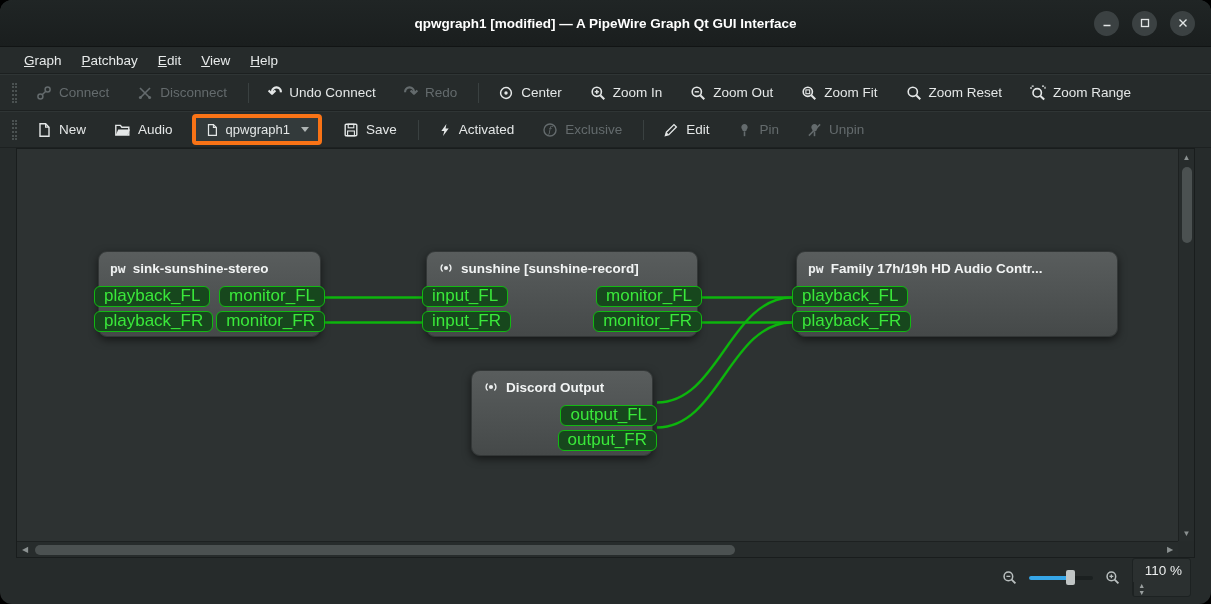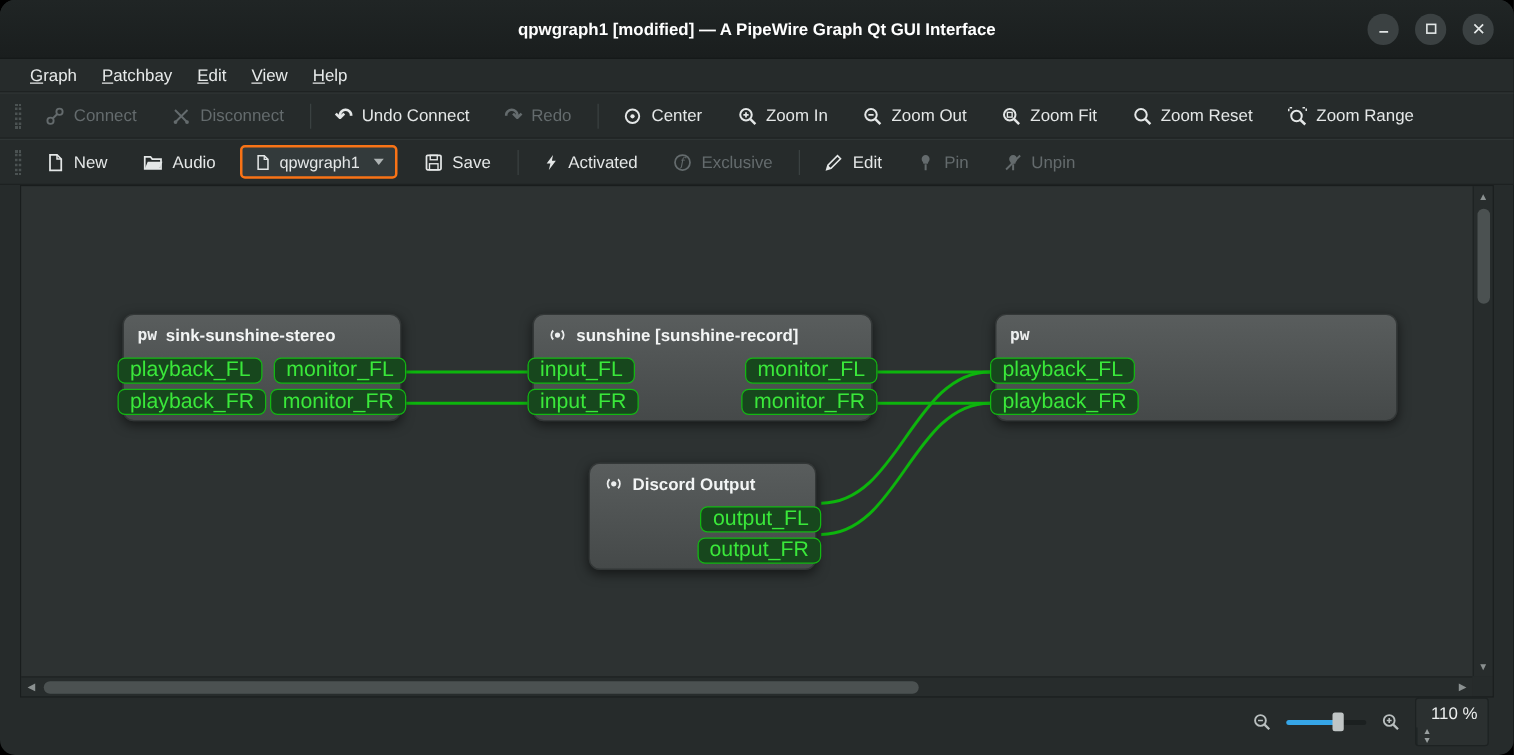--- a/index.html
+++ b/index.html
@@ -74,21 +74,21 @@
     border-radius: 4px; white-space: nowrap;
   }
   .tb-btn.disabled { color: #646b6d; }
   .tb-btn svg { display: block; }
   .tb-sep { width: 1px; height: 20px; background: #3a4141; margin: 0 10px 0 2px; }
   .uni-icon { font-size: 17px; line-height: 16px; font-weight: bold; }
 
   .combo {
     display: flex; align-items: center; gap: 7px;
     background: #333a3b;
-    border: 2px solid #f97316;
+    border: 4px solid #f97316;
     border-radius: 4px;
     padding: 4px 9px;
     margin-right: 12px;
     color: #e4e7e7; font-size: 13px;
   }
   .combo-arrow {
     width: 0; height: 0; margin-left: 4px;
     border-left: 4px solid transparent;
     border-right: 4px solid transparent;
     border-top: 5px solid #aeb4b4;
@@ -444,20 +444,21 @@
         </div>
         <div class="port-row">
           <div class="port in"><span>input_FR</span></div>
           <div class="port out"><span>monitor_FR</span></div>
         </div>
       </div>
 
       <div class="node" style="left:779px; top:102px; width:322px; height:86px;">
         <div class="node-header">
           <span class="pw-logo">pw</span>
+          <span>Family 17h/19h HD Audio Contr...</span>
         </div>
         <div class="port-row in-only">
           <div class="port in"><span>playback_FL</span></div>
         </div>
         <div class="port-row in-only">
           <div class="port in"><span>playback_FR</span></div>
         </div>
       </div>
 
       <div class="node" style="left:454px; top:221px; width:182px; height:86px;">

